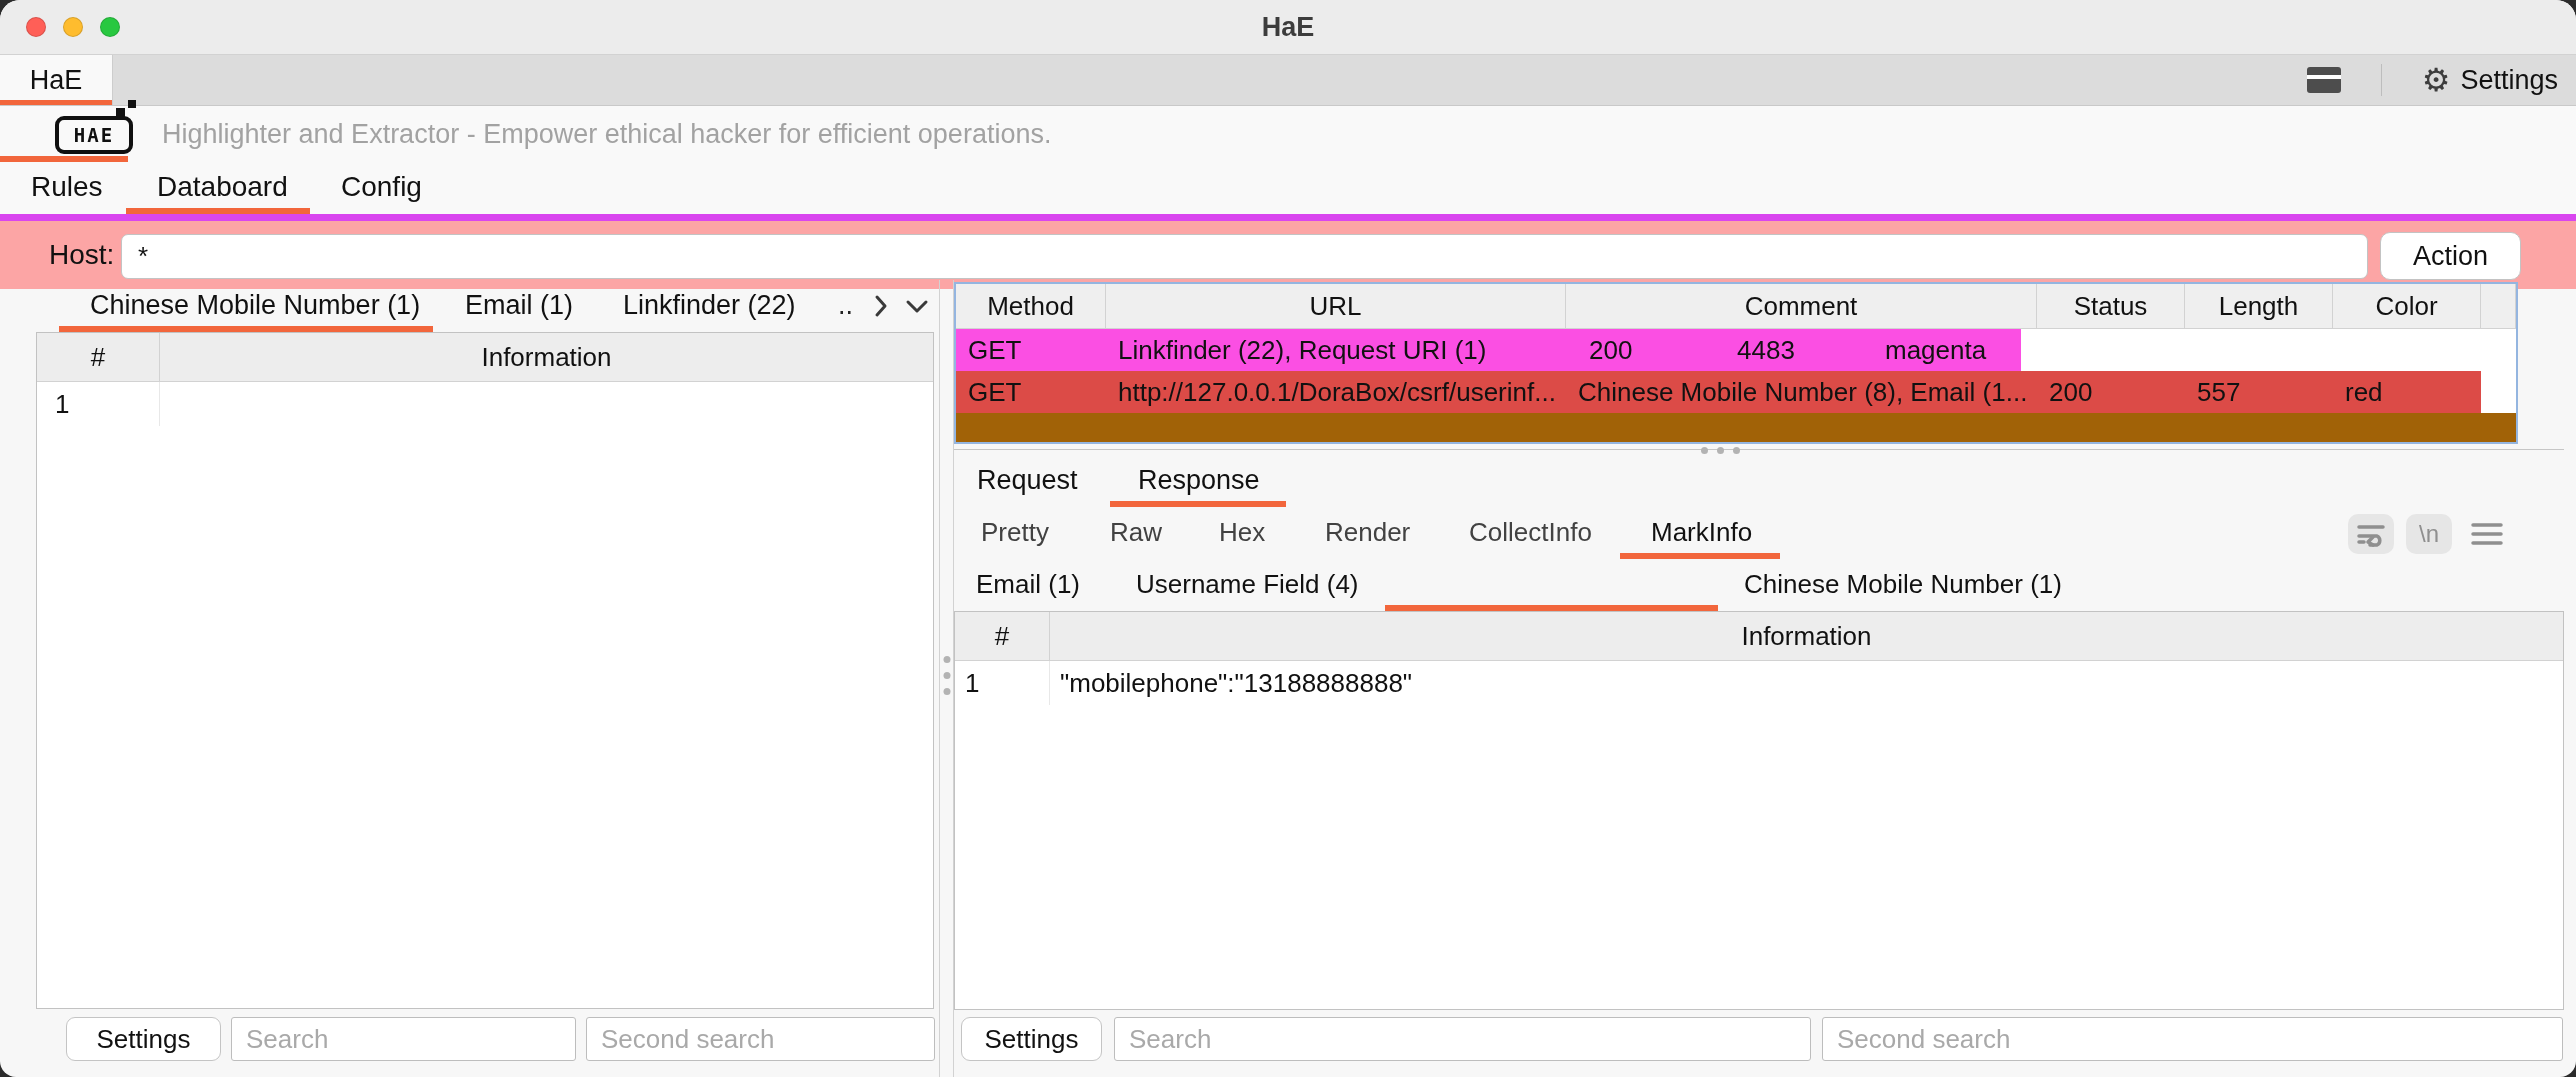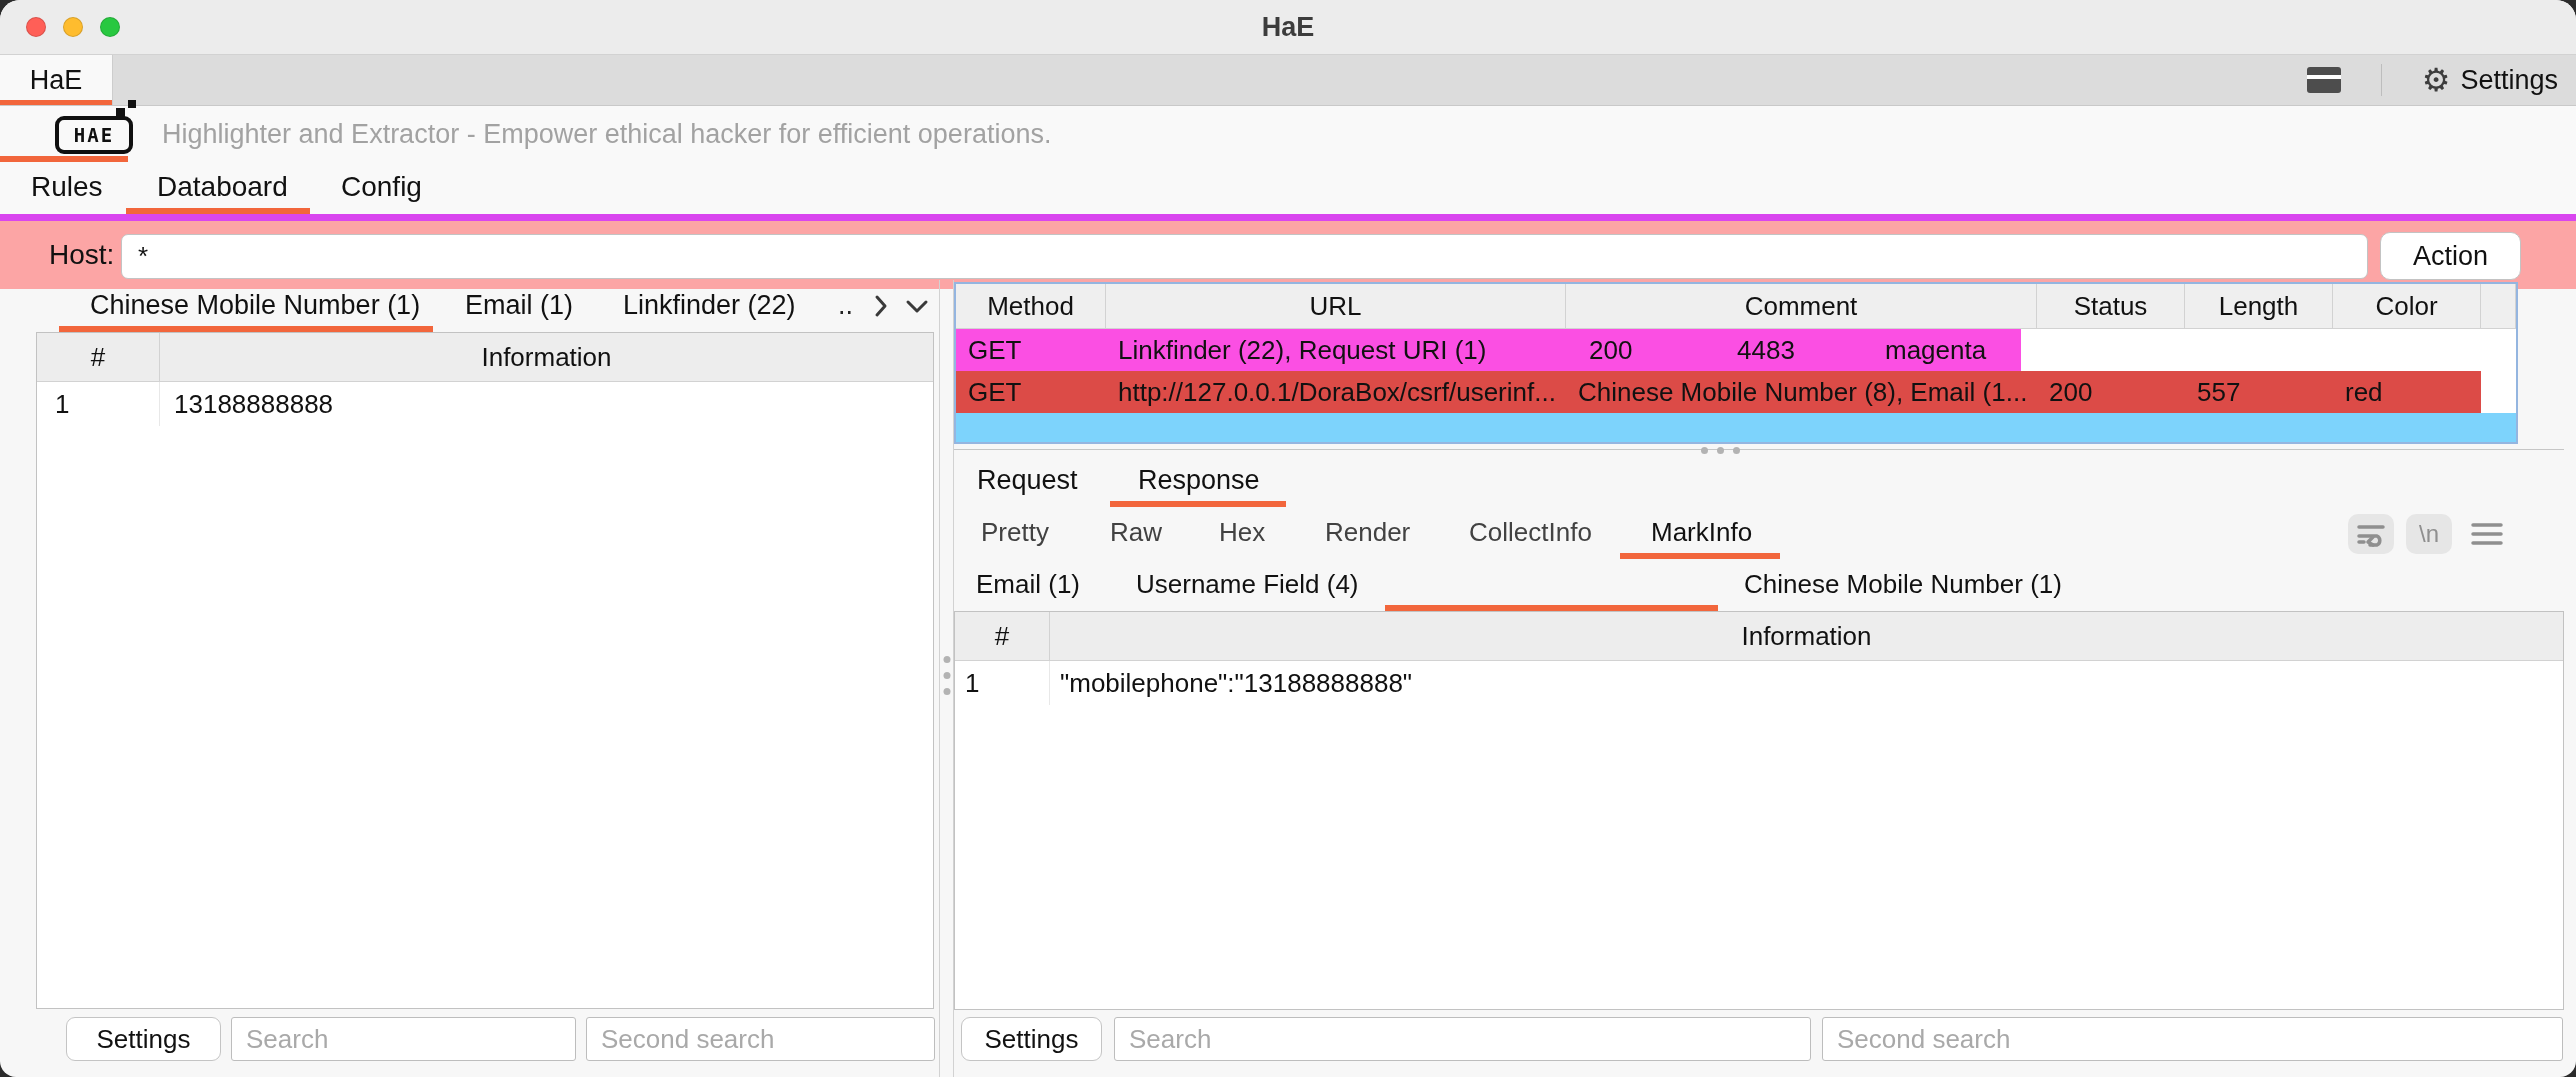--- a/index.html
+++ b/index.html
@@ -108,21 +108,21 @@
   .dt-row .c { height:100%; display:flex; align-items:center; box-sizing:border-box; }
 
   .left-table { left:0; top:52px; width:898px; height:677px; }
   .left-table .col-num  { width:123px; }
   .left-table .col-info { flex:1; }
   .left-table .dt-row .col-num  { padding-left:18px; border-right:1px solid #e8e8e8; }
   .left-table .dt-row .col-info { padding-left:14px; }
 
   
   .req-table { position:absolute; left:0; top:2px; width:1564px; height:162px;
-               border:2px solid var(--focus_border,#94b5e0); background:#7dd3fc; box-sizing:border-box; }
+               border:2px solid var(--focus_border,#94b5e0); background:#a16207; box-sizing:border-box; }
   .req-head { display:flex; height:44px; background:#efefef; border-bottom:1px solid #d2d2d2; font-size:26px; color:#111; }
   .req-head .hc { display:flex; align-items:center; justify-content:center; border-right:1px solid #d2d2d2; box-sizing:border-box; }
   .req-row { display:flex; height:42px; font-size:26px; color:#111; }
   .req-row .c { display:flex; align-items:center; padding-left:12px; box-sizing:border-box; overflow:hidden; white-space:nowrap; }
   .w-method{width:150px;} .w-url{width:460px;} .w-comment{width:471px;}
   .w-status{width:148px;} .w-length{width:148px;} .w-color{width:148px;} .w-fill{flex:1;}
   .row-magenta .c { background:var(--row_magenta,#fb4fe3); }
   .row-red     .c { background:var(--row_red,#dc4b47); }
   .req-row .w-fill { background:#fff; }
 
@@ -245,21 +245,20 @@
         <div class="underline"></div>
       </div>
 
       <div class="dtable left-table">
         <div class="dt-head">
           <div class="hc col-num">#</div>
           <div class="hc col-info">Information</div>
         </div>
         <div class="dt-row">
           <div class="c col-num">1</div>
-          <div class="c col-info">13188888888</div>
         </div>
       </div>
 
       <div class="panel-footer">
         <button class="pf-btn lf-settings">Settings</button>
         <input class="pf-input lf-search" type="text" placeholder="Search" style="">
         <input class="pf-input lf-second" type="text" placeholder="Second search" style="">
       </div>
     </div>
 

